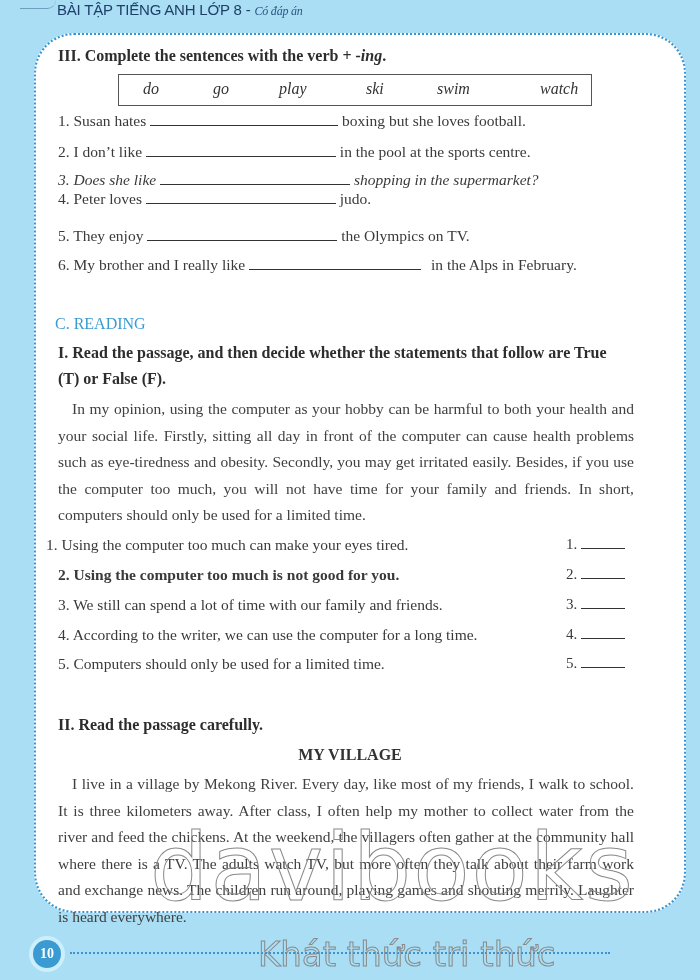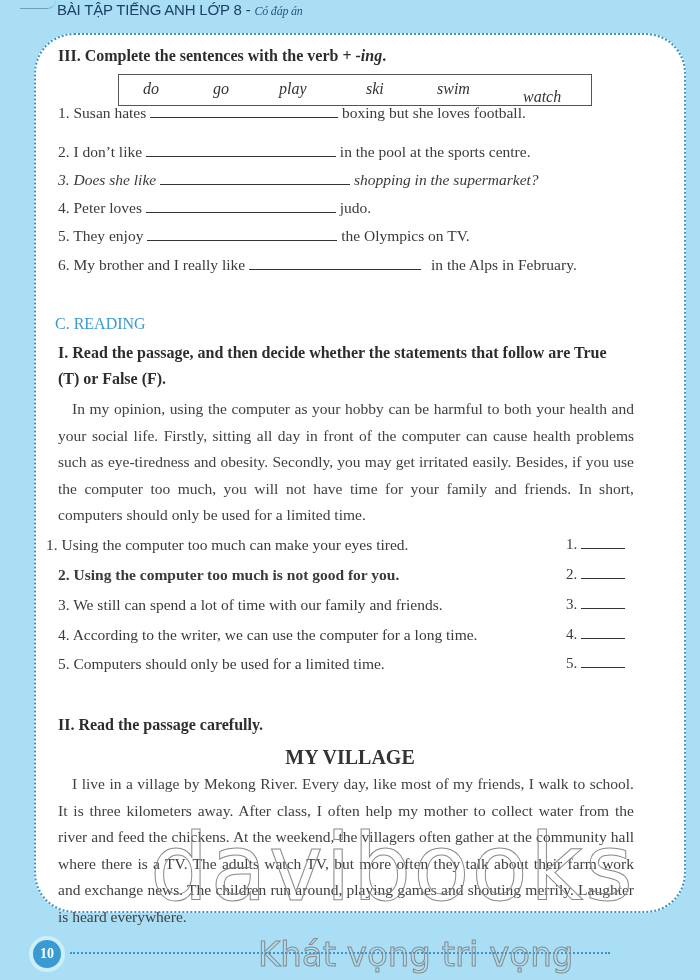--- a/index.html
+++ b/index.html
@@ -54,21 +54,21 @@
   .para {
     position:absolute; left:58px; width:576px; font-size:15.5px; line-height:26.5px;
     text-align:justify; color:#404040; text-indent:14px;
   }
   .answer {
     position:absolute; left:566px; font-size:15px; color:#3a3a3a; white-space:nowrap;
   }
   .answer .blank { width:44px; }
   .center-title {
     position:absolute; left:0; width:700px; top:746px; text-align:center;
-    font-size:20px; font-weight:bold; color:#333;
+    font-size:16px; font-weight:bold; color:#333;
   }
   .page-num {
     position:absolute; left:33px; top:940px; width:28px; height:28px; border-radius:50%;
     background:#3a9bd2; color:#fff; font-weight:bold; font-size:14px;
     text-align:center; line-height:28px;
     box-shadow:0 0 0 4px #cdeefb;
   }
   .footer-dots {
     position:absolute; left:70px; top:952px; width:540px; height:0;
     border-top:2px dotted #3b93cf;
@@ -99,39 +99,39 @@
 <div class="ex-title" style="left:58px; top:47px;">
   <span>III. Complete the sentences with the verb + </span><i>-ing</i><span>.</span>
 </div>
 
 <div class="word-box">
   <span class="word" style="left:24px;">do</span>
   <span class="word" style="left:94px;">go</span>
   <span class="word" style="left:160px;">play</span>
   <span class="word" style="left:247px;">ski</span>
   <span class="word" style="left:318px;">swim</span>
-  <span class="word" style="left:404px;margin-top:8px;">watch</span>
+  <span class="word" style="left:421px;">watch</span>
 </div>
 
-<div class="line" style="left:58px; top:104px;font-family:Liberation Serif, serif;">
+<div class="line" style="left:58px; top:112px;font-family:Liberation Serif, serif;">
   <span>1. Susan hates</span>
   <span class="blank" style="width:188px;"></span>
   <span>boxing but she loves football.</span>
 </div>
 <div class="line" style="left:58px; top:143px;">
   <span>2. I don’t like</span>
   <span class="blank" style="width:190px;"></span>
   <span>in the pool at the sports centre.</span>
 </div>
 <div class="line" style="left:58px; top:171px;font-style:italic;">
   <span>3. Does she like</span>
   <span class="blank" style="width:190px;"></span>
   <span>shopping in the supermarket?</span>
 </div>
-<div class="line" style="left:58px; top:199px;">
+<div class="line" style="left:58px; top:190px;">
   <span>4. Peter loves</span>
   <span class="blank" style="width:190px;"></span>
   <span>judo.</span>
 </div>
 <div class="line" style="left:58px; top:227px;">
   <span>5. They enjoy</span>
   <span class="blank" style="width:190px;"></span>
   <span>the Olympics on TV.</span>
 </div>
 <div class="line" style="left:58px; top:256px;">
@@ -163,13 +163,13 @@
 <div class="answer" style="top:655px;"><span>5.</span> <span class="blank"></span></div>
 
 <div class="ex-title" style="left:58px; top:716px;">II. Read the passage carefully.</div>
 <div class="center-title">MY VILLAGE</div>
 
 <div class="para" style="top:771px;">I live in a village by Mekong River. Every day, like most of my friends, I walk to school. It is three kilometers away. After class, I often help my mother to collect water from the river and feed the chickens. At the weekend, the villagers often gather at the community hall where there is a TV. The adults watch TV, but more often they talk about their farm work and exchange news. The children run around, playing games and shouting merrily. Laughter is heard everywhere.</div>
 
 <div class="watermark">davibooks</div>
 <div class="footer-dots"></div>
 <div class="page-num">10</div>
-<div class="watermark-sub">Khát vọng tri vọng</div>
+<div class="watermark-sub">Khát thức tri thức</div>
 
 </body></html>

